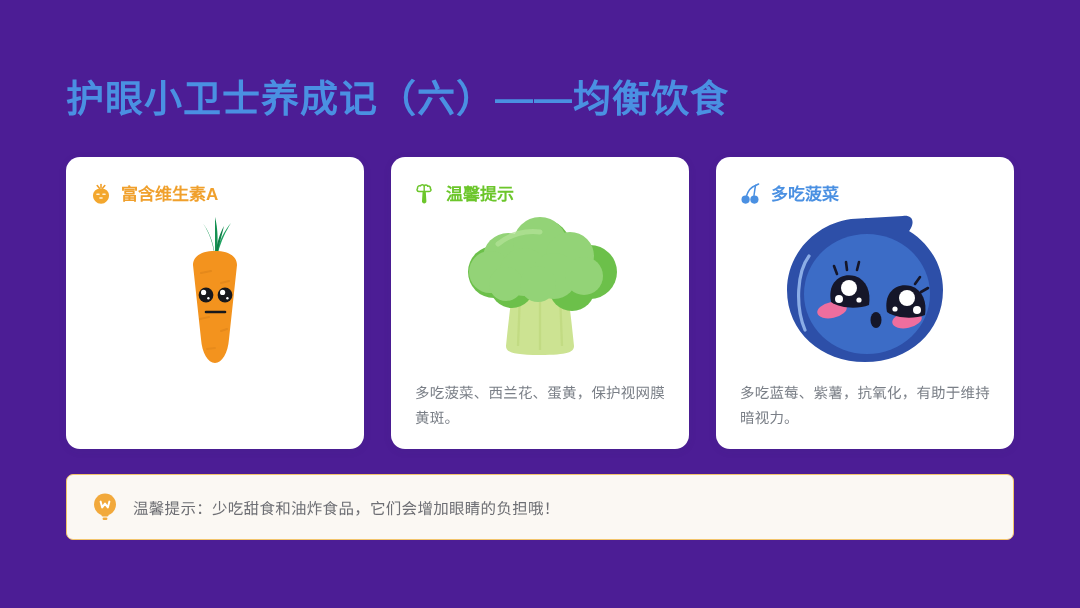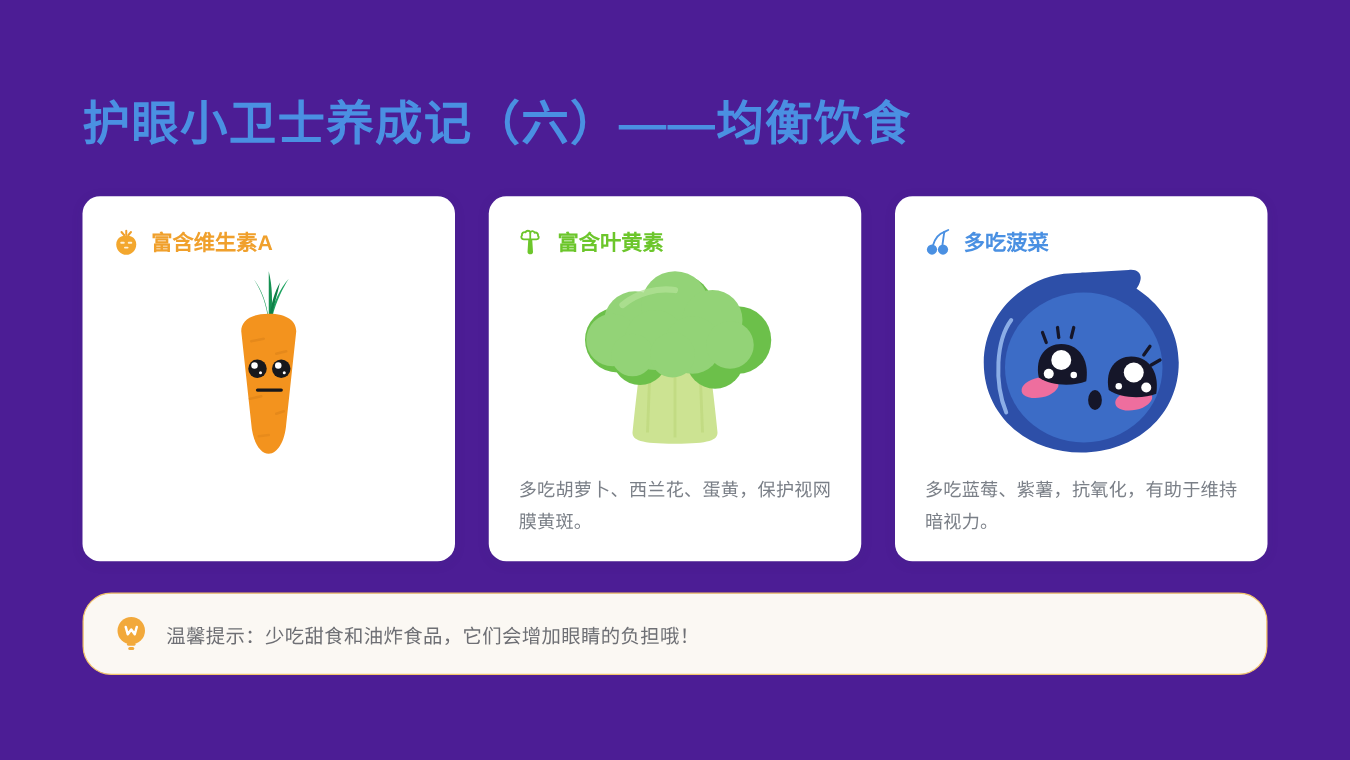--- a/index.html
+++ b/index.html
@@ -107,21 +107,21 @@
 
   
   .tip {
     position: absolute;
     left: 66px;
     top: 474px;
     width: 948px;
     height: 66px;
     background: #FBF8F3;
     border: 1.4px solid #F2C46B;
-    border-radius: 23px;
+    border-radius: 7px;
     display: flex;
     align-items: center;
     padding-left: 24px;
   }
 
   .tip-icon {
     width: 28px;
     height: 30px;
     flex: 0 0 28px;
     display: block;
@@ -193,21 +193,21 @@
 
     </div>
 
     <div class="card lutein">
       <div class="card-head">
         <svg class="head-icon" viewBox="0 0 22 24">
           <path d="M4 9.5 C2.2 9.5 1.4 7.6 2.6 6.3 C2.2 4.6 3.8 3.2 5.4 3.9 C6.1 2.2 8.6 2.2 9.3 3.9 C10 2.4 12.2 2.6 12.7 4.2 C14.3 3.6 15.8 5 15.4 6.6 C16.6 7.8 15.9 9.5 14.2 9.5 Z" fill="none" stroke="#6CC62B" stroke-width="1.5" stroke-linejoin="round"></path>
           <path d="M7.6 9.5 L7 19.5 C7 20.6 8 21.4 9.2 21.4 C10.4 21.4 11.4 20.6 11.4 19.5 L10.8 9.5 Z" fill="#6CC62B"></path>
           <path d="M9.2 9.5 L9.2 4.5" stroke="#6CC62B" stroke-width="1.4" stroke-linecap="round"></path>
         </svg>
-        <span class="card-title">富含叶黄素</span>
+        <span class="card-title">温馨提示</span>
       </div>
 
       <div class="art">
         <svg width="180" height="150" viewBox="0 0 180 150">
 
           <path d="M62 78 C60 96 58 112 56 132 C56 138 62 141 90 141 C118 141 124 138 124 132 C122 112 120 96 118 78 Z" fill="#CCE392"></path>
           <path d="M70 80 L68 132" stroke="#BFD97E" stroke-width="2.4" opacity="0.7"></path>
           <path d="M90 80 L90 136" stroke="#BFD97E" stroke-width="2.4" opacity="0.7"></path>
           <path d="M110 80 L112 132" stroke="#BFD97E" stroke-width="2.4" opacity="0.7"></path>
 
@@ -229,21 +229,21 @@
             <circle cx="104" cy="62" r="23"></circle>
             <circle cx="134" cy="62" r="19"></circle>
             <circle cx="56" cy="70" r="17"></circle>
             <circle cx="88" cy="70" r="18"></circle>
           </g>
 
           <path d="M48 30 C60 20 76 16 90 18" stroke="#B2E296" stroke-width="5" stroke-linecap="round" fill="none" opacity="0.75"></path>
         </svg>
       </div>
 
-      <div class="card-body">多吃胡萝卜、西兰花、蛋黄，保护视网膜黄斑。</div>
+      <div class="card-body">多吃菠菜、西兰花、蛋黄，保护视网膜黄斑。</div>
     </div>
 
     <div class="card antho">
       <div class="card-head">
         <svg class="head-icon" viewBox="0 0 22 24">
           <path d="M6.5 14 C8 9 11 5 15.5 3.5" stroke="#4A90E2" stroke-width="1.5" fill="none" stroke-linecap="round"></path>
           <path d="M14 13.5 C14.6 9.5 15 6 15.5 3.5" stroke="#4A90E2" stroke-width="1.5" fill="none" stroke-linecap="round"></path>
           <path d="M15.5 3.5 L18.6 2" stroke="#4A90E2" stroke-width="1.5" fill="none" stroke-linecap="round"></path>
           <circle cx="5.6" cy="17.6" r="4.1" fill="#4A90E2"></circle>
           <circle cx="14.4" cy="17.6" r="4.1" fill="#4A90E2"></circle>

